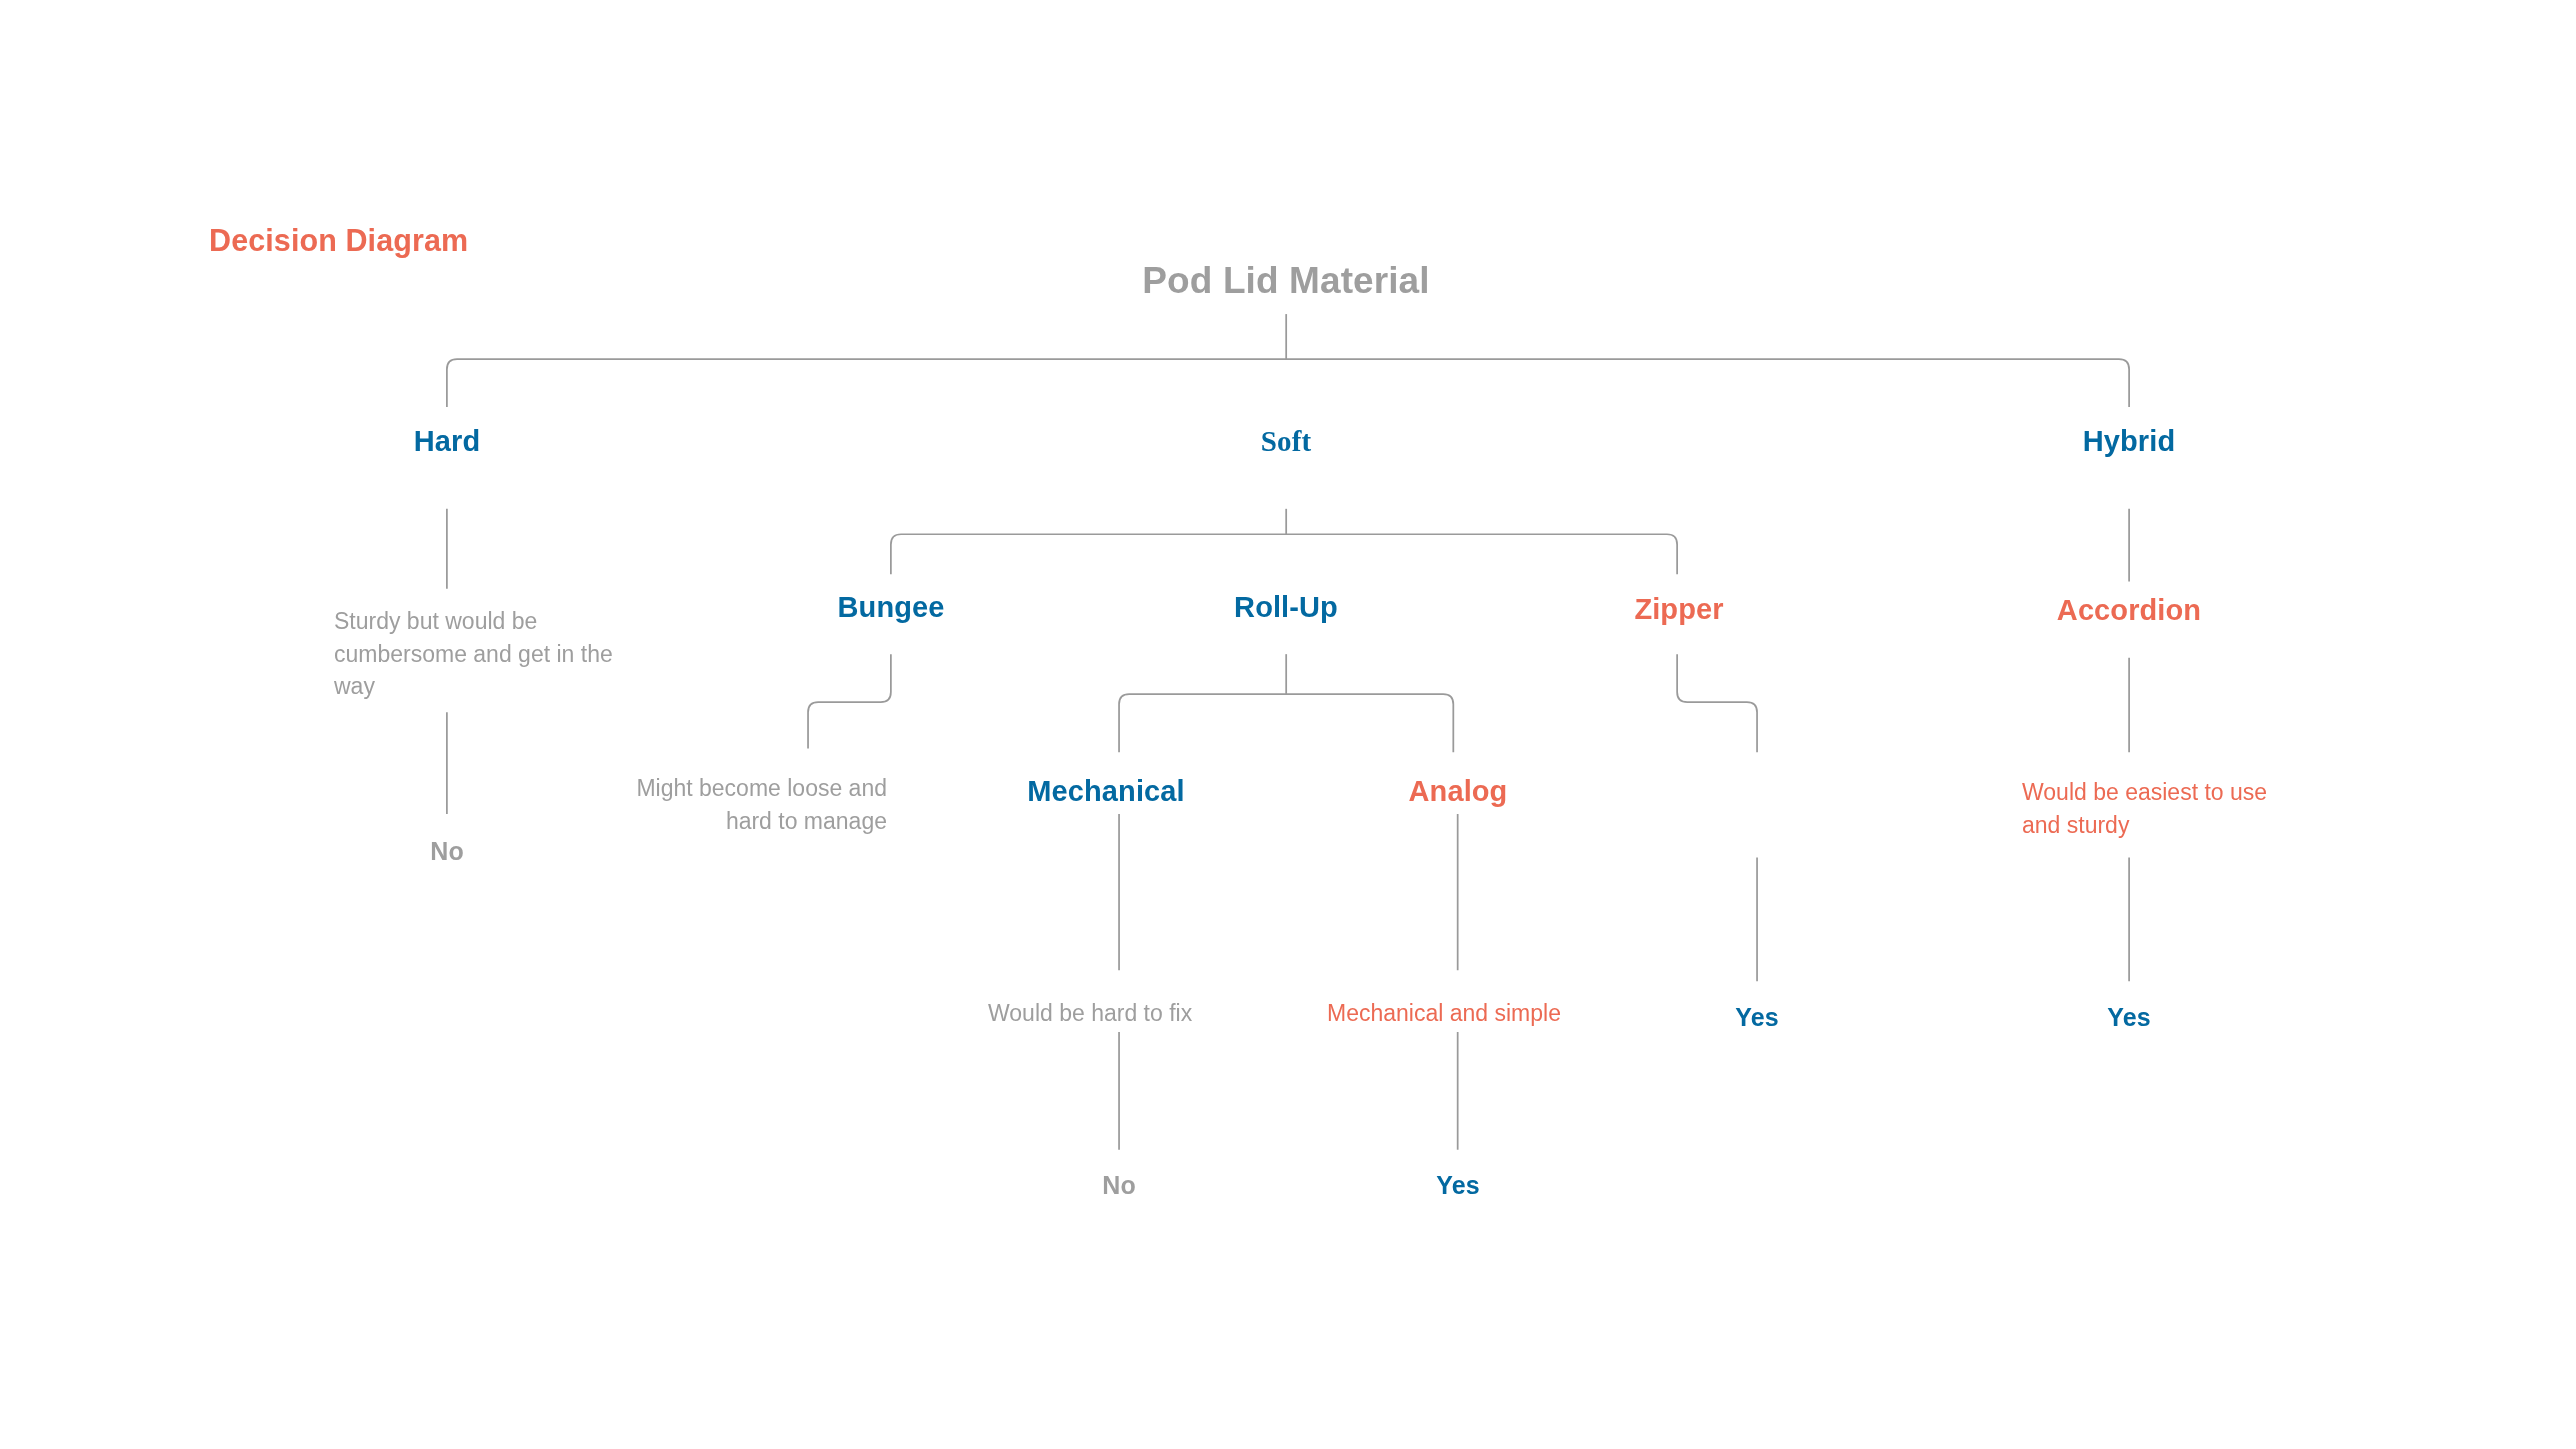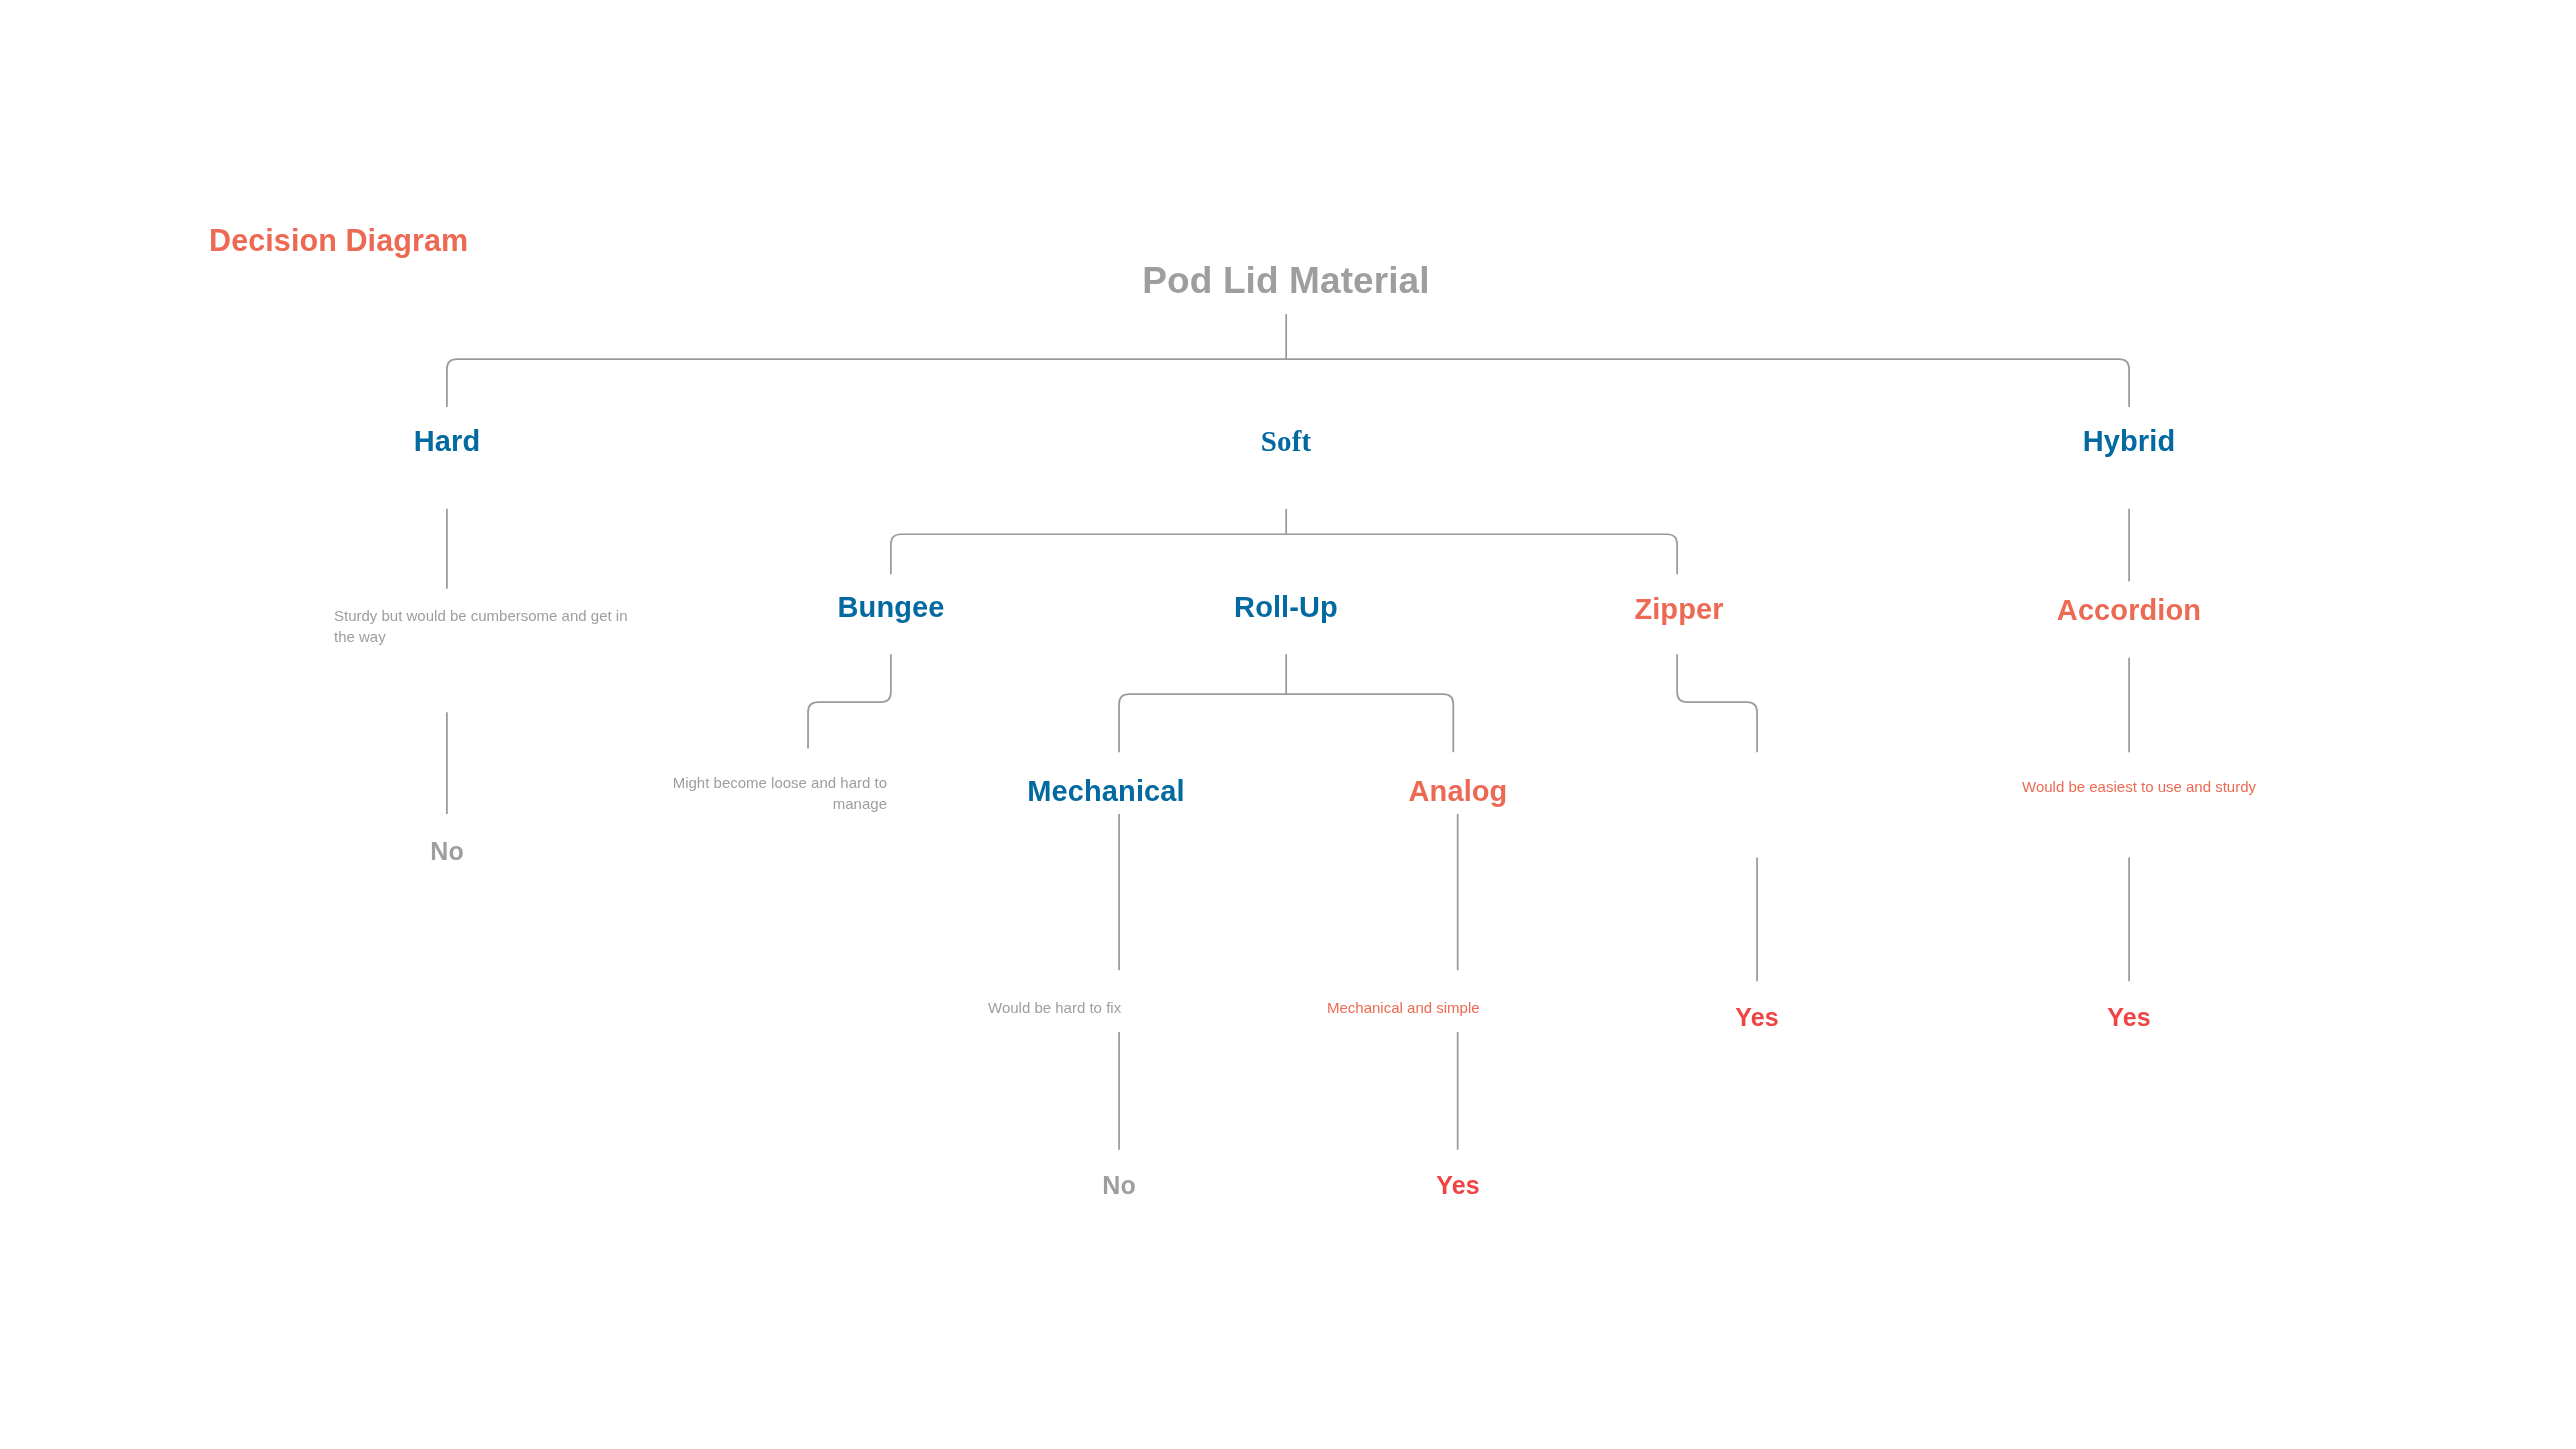--- a/index.html
+++ b/index.html
@@ -72,27 +72,27 @@
   .node-branch.accent {
     color: #EC6A53;
   }
   .node-answer {
     font-size: 25px;
     font-weight: bold;
     color: #9e9e9e;
     letter-spacing: 0.1px;
   }
   .node-answer.accent {
-    color: #ef4444;
+    color: #0369a1;
   }
 
   
   .desc {
     position: absolute;
-    font-size: 15px;
+    font-size: 23px;
     font-weight: normal;
     color: #9e9e9e;
     line-height: 1.42;
   }
   .desc.accent {
     color: #EC6A53;
   }
   .desc.center {
     transform: translateX(-50%);
     text-align: left;

